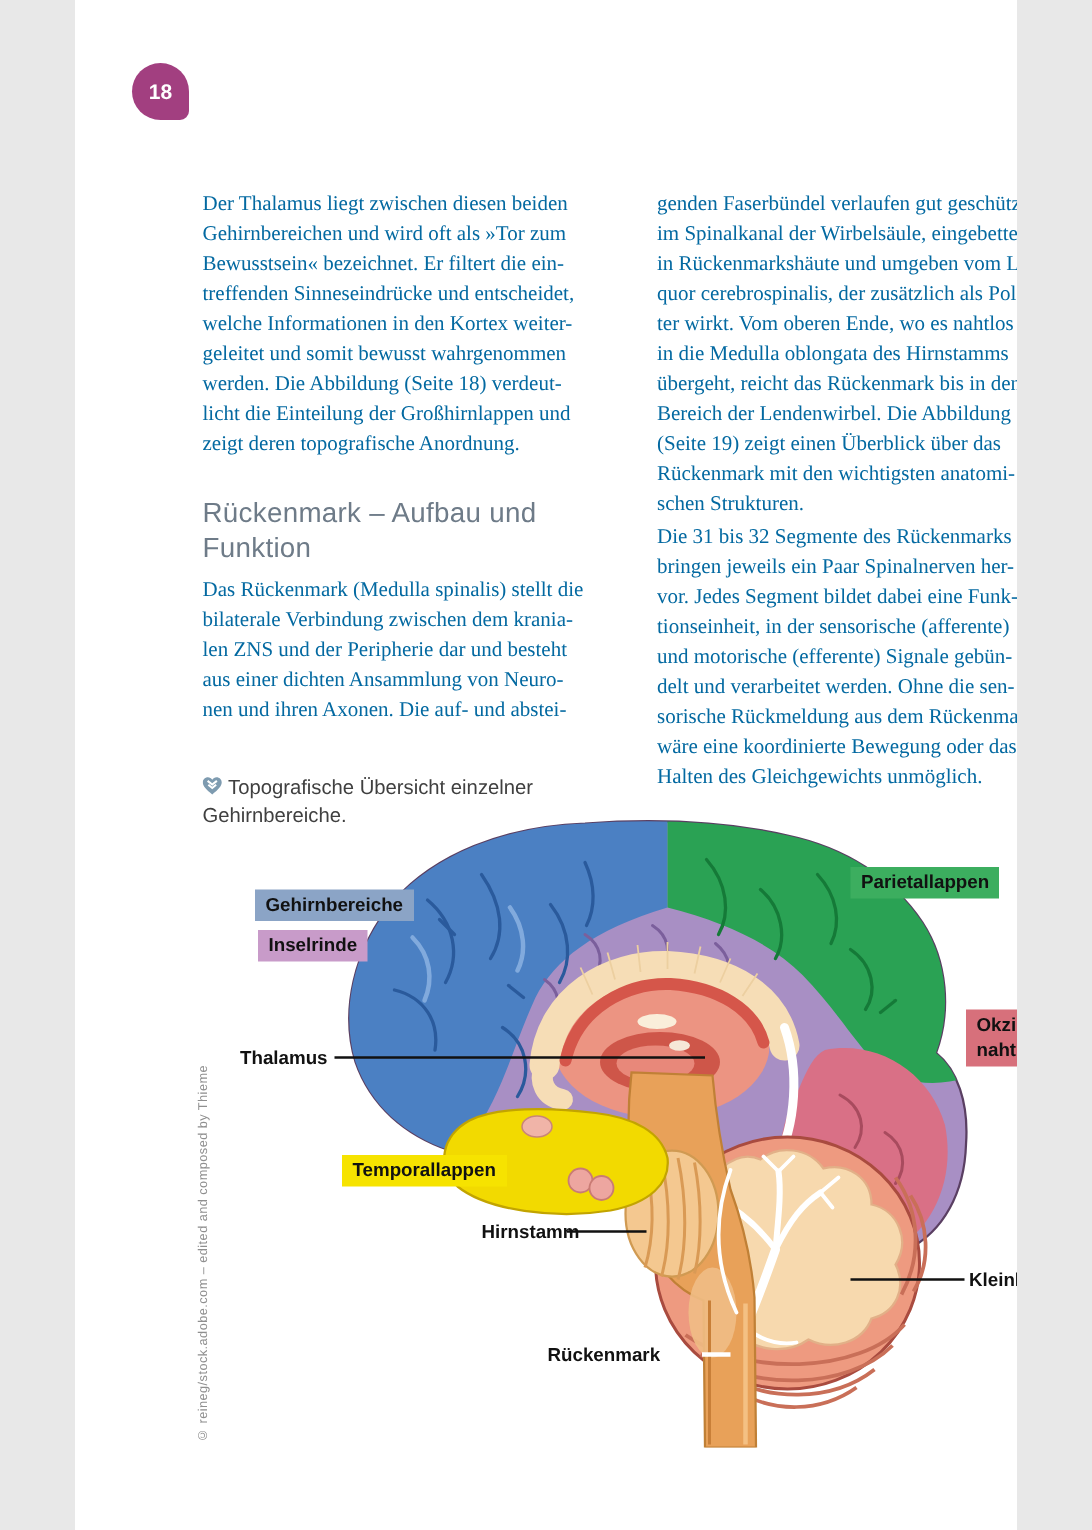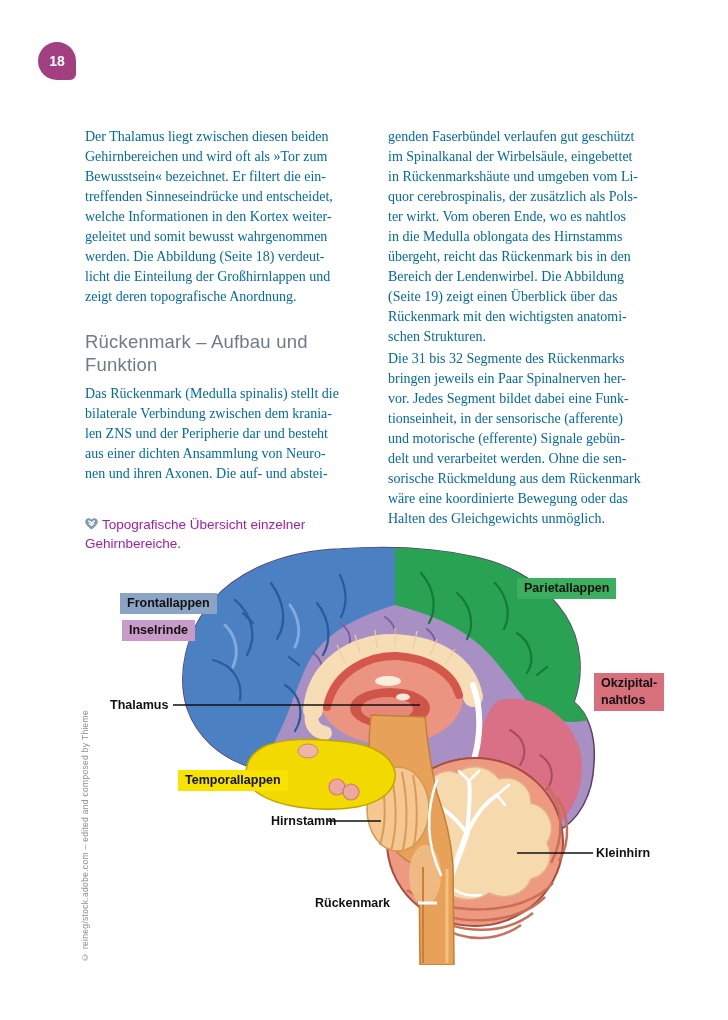--- a/index.html
+++ b/index.html
@@ -1,18 +1,18 @@
 <!DOCTYPE html>
 <html><head>
 <meta charset="utf-8">
 <style>
   html,body{margin:0;padding:0;background:#e8e8e8;}
   .page{
-    position:relative;width:728px;height:1020px;background:#ffffff;
-    font-family:"Liberation Sans",sans-serif;overflow:hidden;margin:0 auto;
+    position:relative;width:616px;height:1020px;background:#ffffff;
+    font-family:"Liberation Sans",sans-serif;overflow:hidden;margin:0 auto;padding-left:12px;
   }
   
   .badge{
     position:absolute;left:38px;top:42px;width:38px;height:38px;
     border-radius:19px 19px 6px 19px;
     display:flex;align-items:center;justify-content:center;
     color:#fff;font-weight:bold;font-size:14px;
   }
   .htitle{
     position:absolute;left:86px;top:52px;font-size:15px;letter-spacing:.2px;
@@ -72,21 +72,21 @@
 geleitet und somit bewusst wahrgenommen
 werden. Die Abbildung (Seite 18) verdeut-
 licht die Einteilung der Großhirnlappen und
 zeigt deren topografische Anordnung.</p>
     <h2 class="sect" style="color: rgb(110, 123, 136);">Rückenmark – Aufbau und Funktion</h2>
     <p class="body">Das Rückenmark (Medulla spinalis) stellt die
 bilaterale Verbindung zwischen dem krania-
 len ZNS und der Peripherie dar und besteht
 aus einer dichten Ansammlung von Neuro-
 nen und ihren Axonen. Die auf- und abstei-</p>
-    <div class="caption" style="color: #a21caf;">
+    <div class="caption" style="color: #404040;">
       <svg class="capicon" width="13" height="12" viewBox="0 0 13 12">
         <path d="M6.5,11.6 C2.2,8.4 0.2,5.9 0.2,3.7 C0.2,1.6 1.8,0.2 3.6,0.2 C4.8,0.2 5.9,0.9 6.5,1.8 C7.1,0.9 8.2,0.2 9.4,0.2 C11.2,0.2 12.8,1.6 12.8,3.7 C12.8,5.9 10.8,8.4 6.5,11.6 Z" fill="#7e9bb0"></path>
         <polyline points="3.4,2.6 6.5,5.0 9.6,2.6" fill="none" stroke="#ffffff" stroke-width="1.4"></polyline>
         <polyline points="3.9,5.2 6.5,7.3 9.1,5.2" fill="none" stroke="#ffffff" stroke-width="1.4"></polyline>
       </svg><span>Topografische Übersicht einzelner
 Gehirnbereiche.</span>
     </div>
   </div>
 
   <div class="col col-right">
@@ -237,21 +237,21 @@
       <ellipse cx="223" cy="206" rx="10" ry="7" fill="#f0b4a8" stroke="#c98578" stroke-width="1"></ellipse>
       <circle cx="252" cy="242" r="8" fill="#eda6a0" stroke="#c97b74" stroke-width="1.2"></circle>
       <circle cx="266" cy="247" r="8" fill="#eda6a0" stroke="#c97b74" stroke-width="1.2"></circle>
 
       <line x1="88" y1="160" x2="335" y2="160" stroke="#111" stroke-width="1.6"></line>
       <line x1="243" y1="276" x2="296" y2="276" stroke="#111" stroke-width="1.6"></line>
       <line x1="432" y1="308" x2="508" y2="308" stroke="#111" stroke-width="1.6"></line>
       <line x1="333" y1="358" x2="352" y2="358" stroke="#ffffff" stroke-width="3"></line>
     </svg>
 
-    <div class="lbl box" style="left: 35px; top: 48px; background: rgb(139, 164, 198);">Frontallappen</div>
+    <div class="lbl box" style="left: 35px; top: 48px; background: rgb(139, 164, 198);">Gehirnbereiche</div>
     <div class="lbl box" style="left: 37px; top: 75px; background: rgb(200, 155, 201);">Inselrinde</div>
     <div class="lbl box" style="left: 432px; top: 33px; background: rgb(60, 174, 95);">Parietallappen</div>
     <div class="lbl box" style="left: 509px; top: 128px; background: rgb(215, 112, 123);">Okzipital-
 nahtlos</div>
     <div class="lbl box" style="left: 93px; top: 225px; background: rgb(246, 227, 0);">Temporallappen</div>
     <div class="lbl" style="left:25px;top:152px;">Thalamus</div>
     <div class="lbl" style="left:186px;top:268px;">Hirnstamm</div>
     <div class="lbl" style="left:230px;top:350px;">Rückenmark</div>
     <div class="lbl" style="left:511px;top:300px;">Kleinhirn</div>
   </figure>

